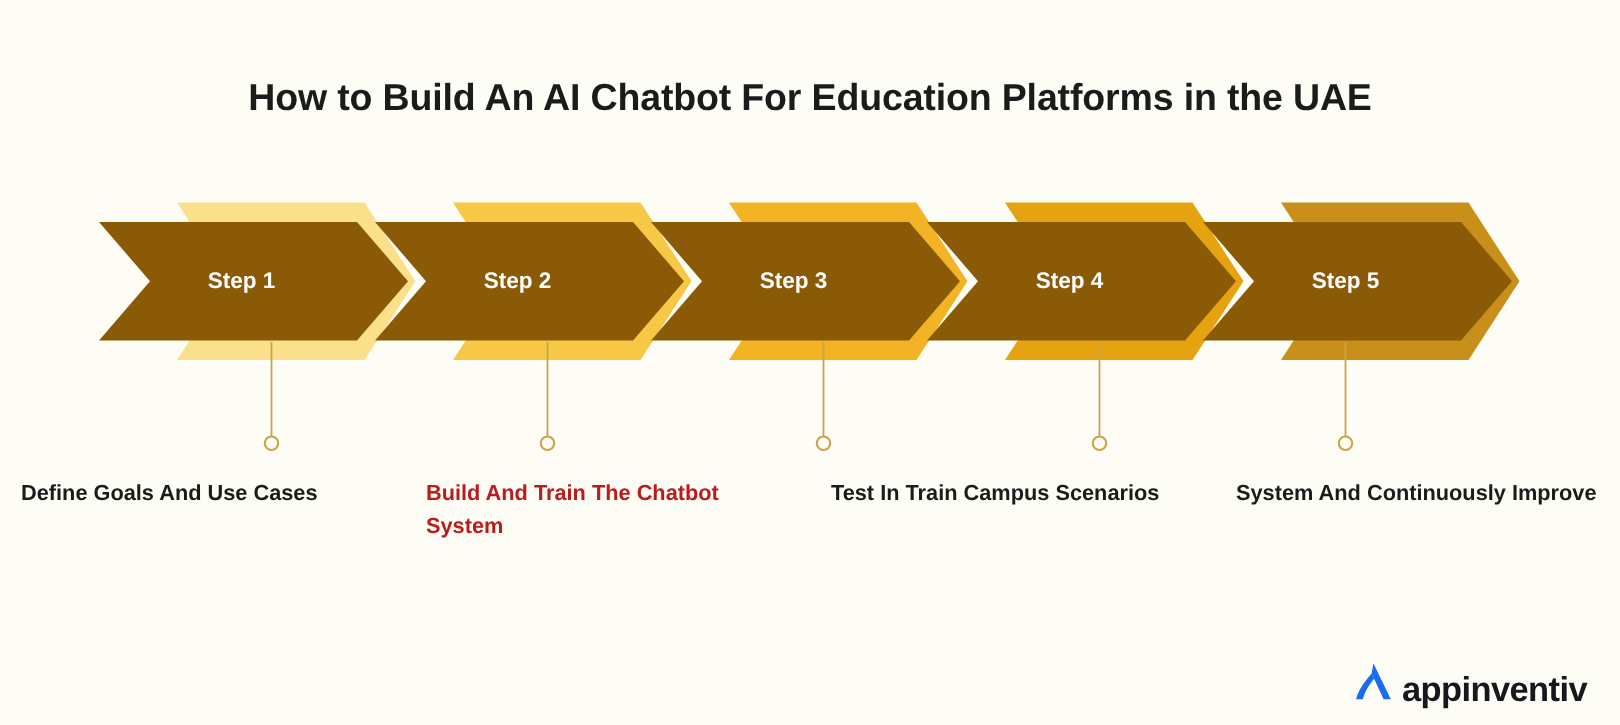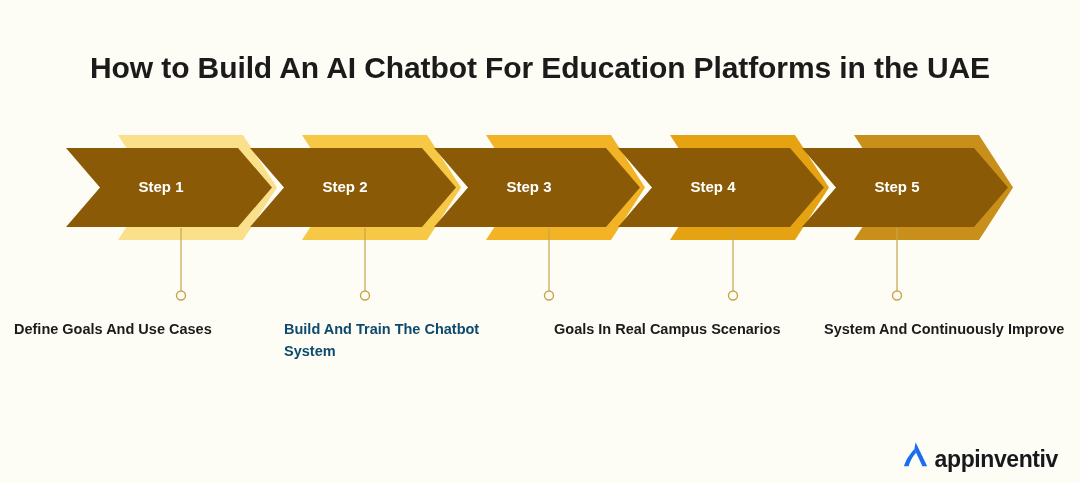--- a/index.html
+++ b/index.html
@@ -23,21 +23,21 @@
     background: #fdfcf5;
   }
 
   
   .title {
     position: absolute;
     top: 50px;
     left: 0;
     width: 1080px;
     text-align: center;
-    font-size: 30px;
+    font-size: 25px;
     font-weight: bold;
     color: #1b1b1b;
     letter-spacing: -0.1px;
     line-height: 1.2;
   }
 
   
   .band-svg {
     position: absolute;
     top: 130px;
@@ -142,22 +142,22 @@
       <circle cx="181" cy="67.5" r="4.5"></circle>
       <circle cx="365" cy="67.5" r="4.5"></circle>
       <circle cx="549" cy="67.5" r="4.5"></circle>
       <circle cx="733" cy="67.5" r="4.5"></circle>
       <circle cx="897" cy="67.5" r="4.5"></circle>
     </g>
   </svg>
 
   <div class="captions">
     <div class="caption" style="color: rgb(27, 27, 27);">Define Goals And Use Cases</div>
-    <div class="caption" style="color: #0c4a6e;">Build And Train The Chatbot System</div>
-    <div class="caption" style="color: rgb(27, 27, 27);">Goals In Real Campus Scenarios</div>
+    <div class="caption" style="color: #b91c1c;">Build And Train The Chatbot System</div>
+    <div class="caption" style="color: rgb(27, 27, 27);">Test In Train Campus Scenarios</div>
     <div class="caption" style="color: rgb(27, 27, 27);">System And Continuously Improve</div>
   </div>
 
   <div class="logo">
     <svg class="logo-mark" width="34" height="34" viewBox="0 0 34 34">
       <path d="M17.6 5.2 L29.2 29.2 L24.4 29.2 L16.4 12.0 Z" fill="#1b6df0"></path>
       <path d="M16.4 12.0 C10.2 19.0 7.4 24.2 6.0 29.2 L10.6 29.2 C11.9 24.6 14.0 20.4 18.2 15.4 Z" fill="#1b6df0"></path>
     </svg>
     <span class="logo-text">appinventiv</span>
   </div>

